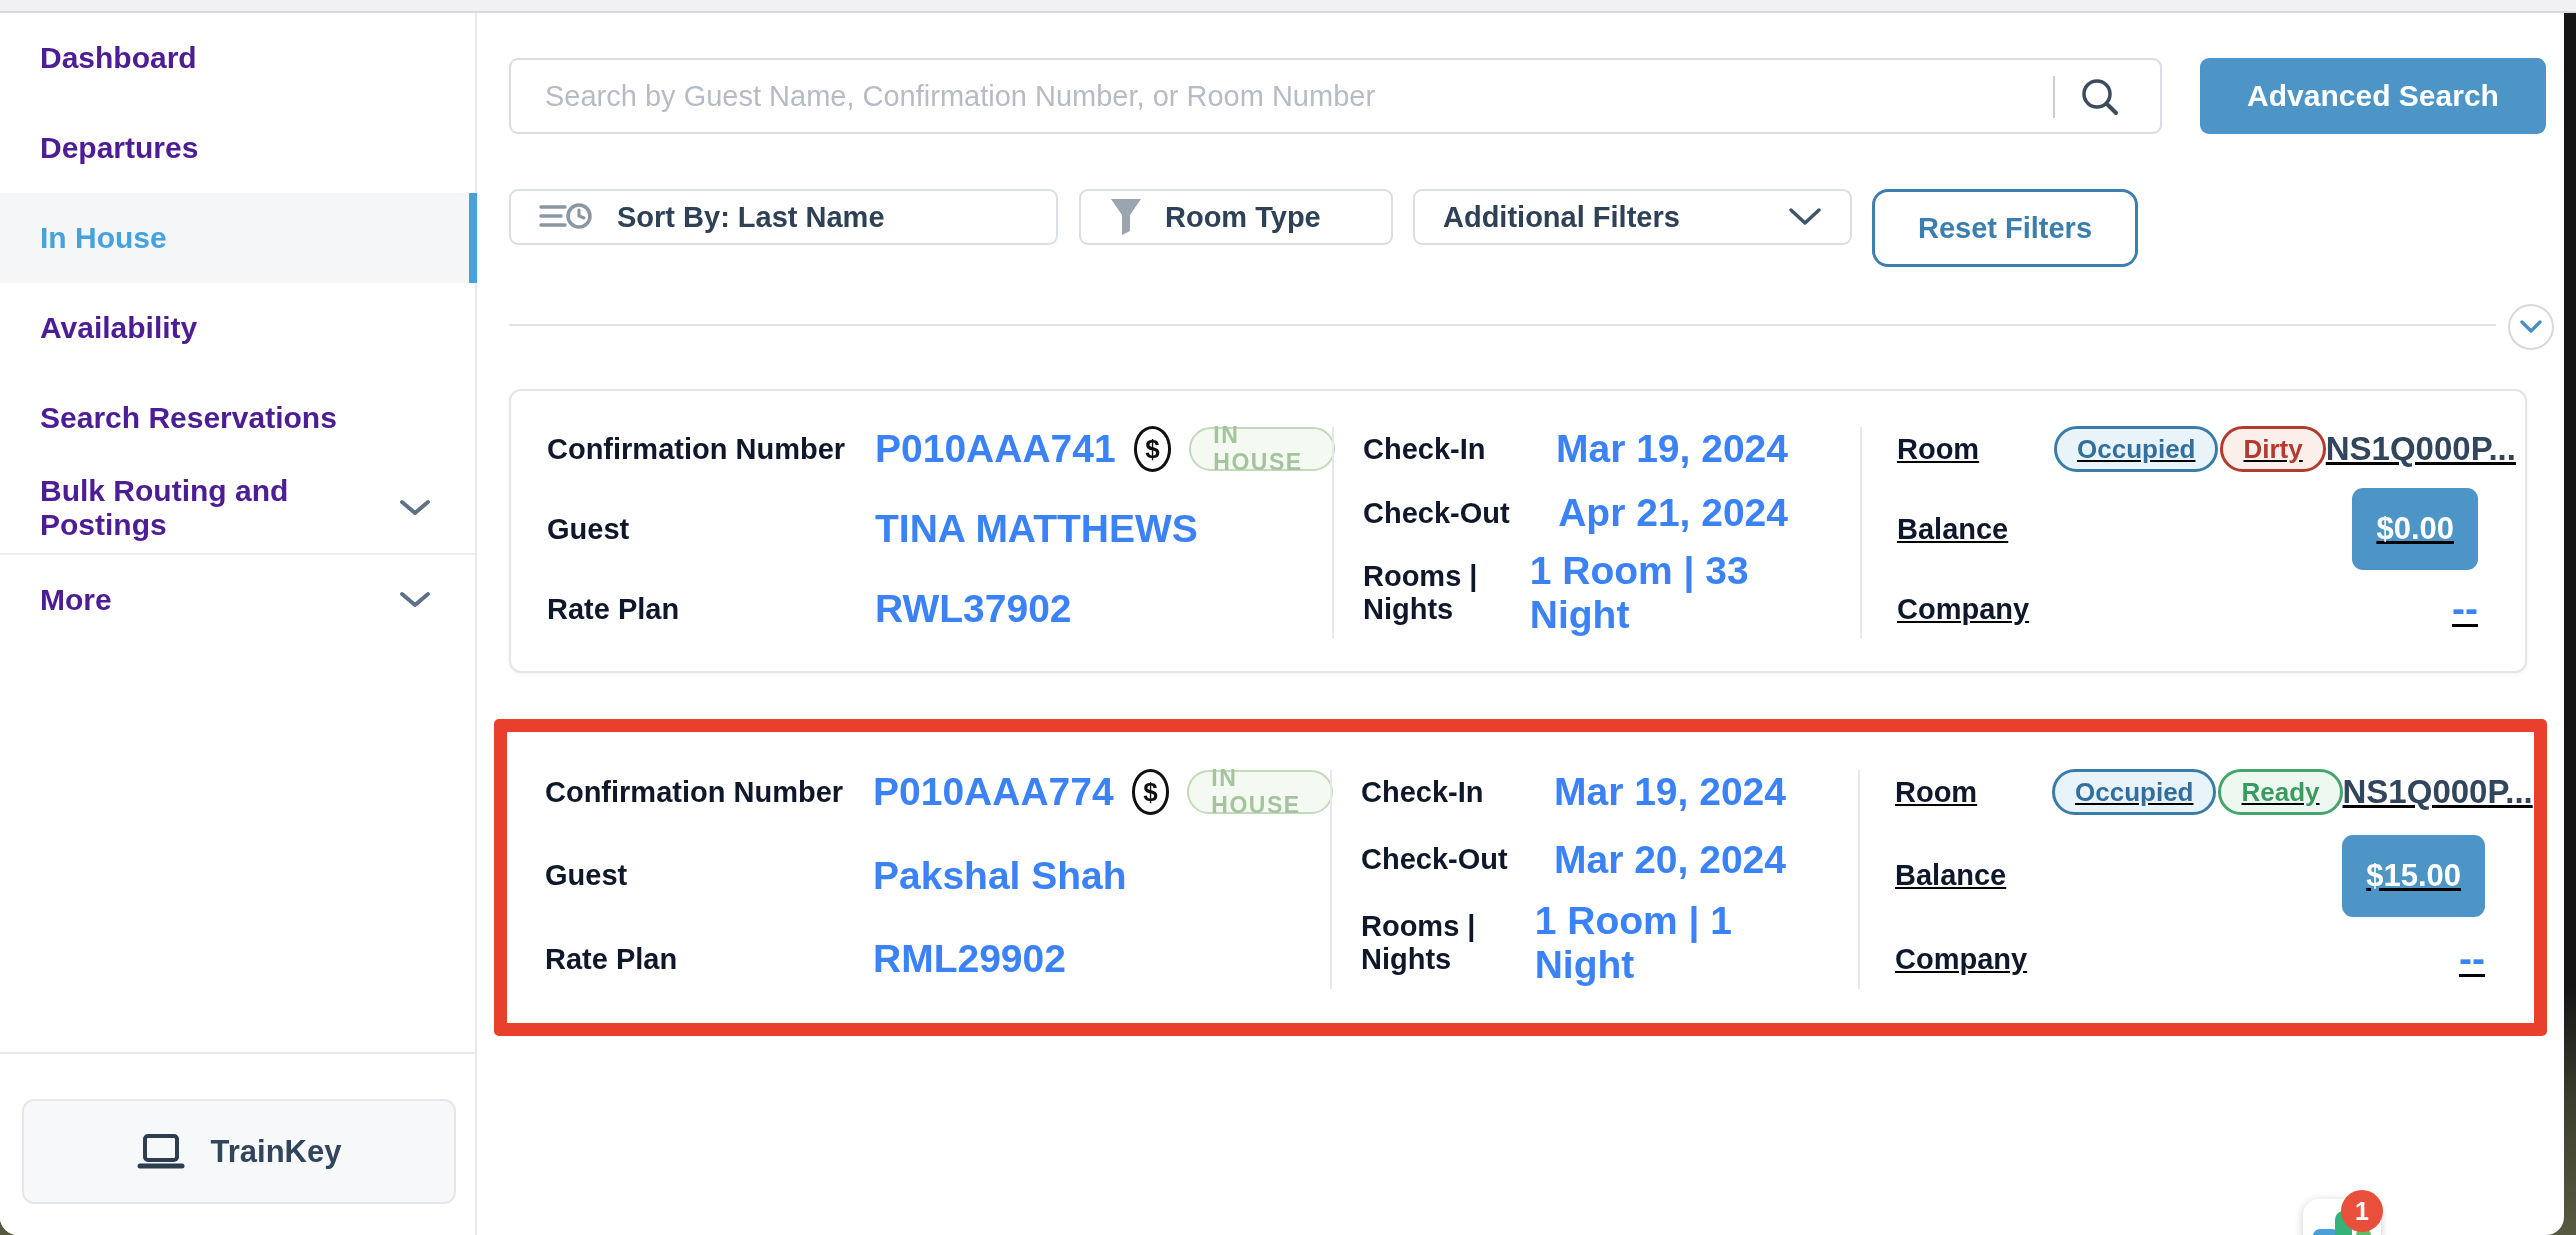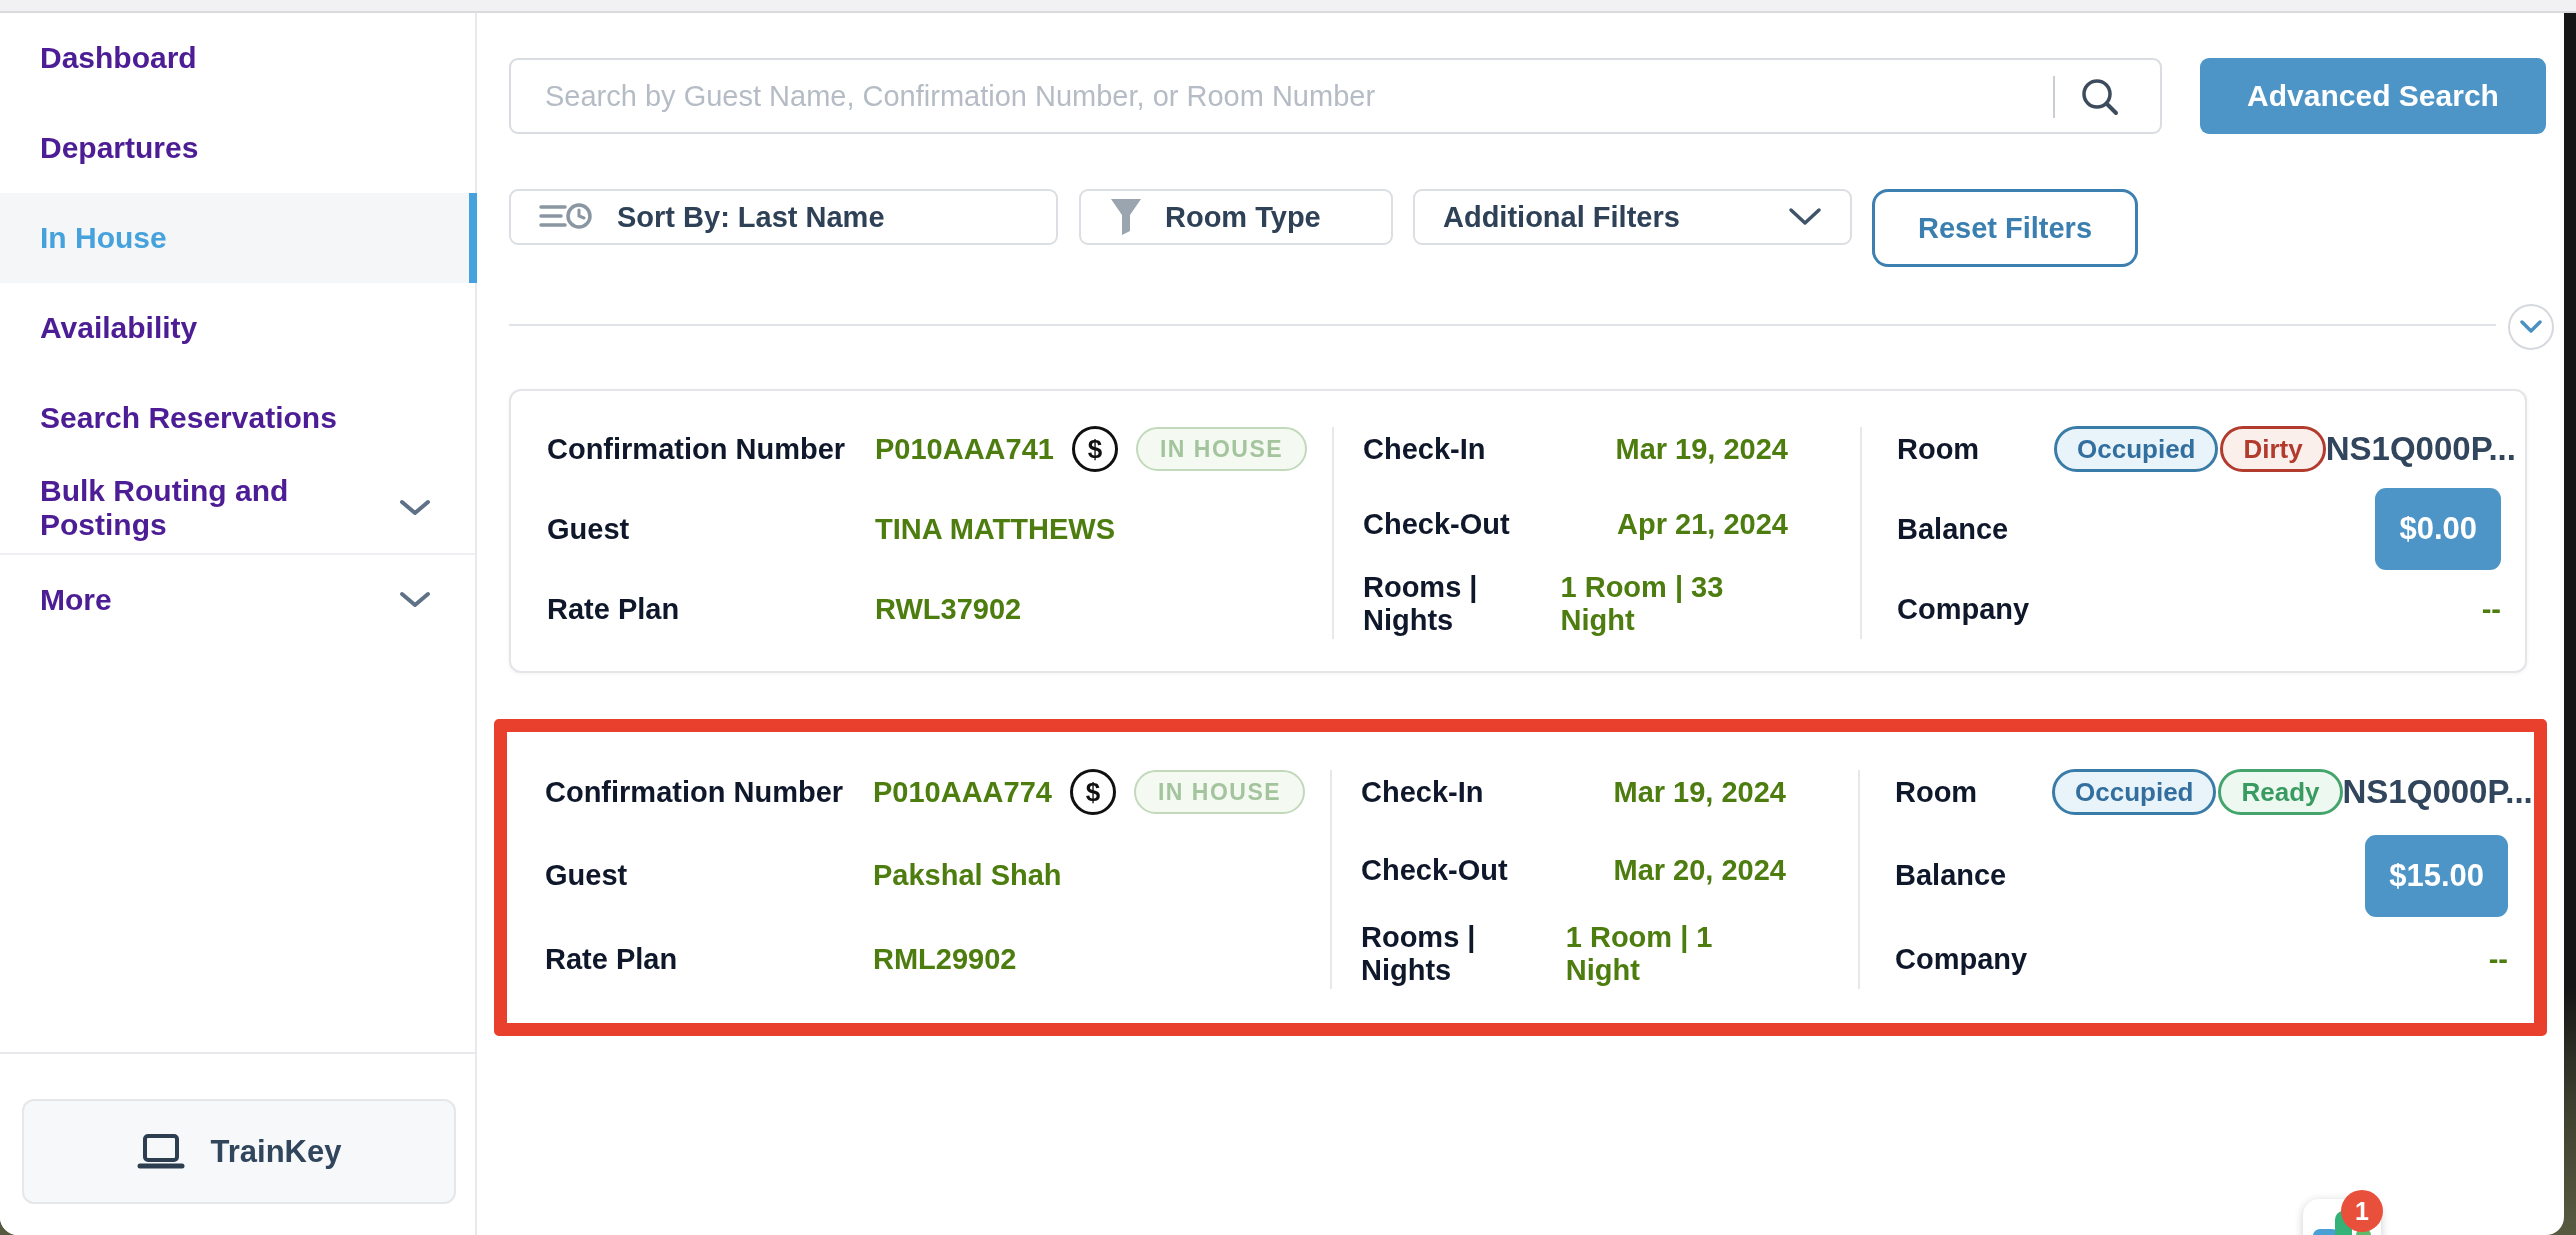--- a/index.html
+++ b/index.html
@@ -92,24 +92,24 @@
   .cc1{left:0;width:821px;}
   .cc2{left:822px;width:527px;}
   .cc3{left:1350px;right:0;}
   .vd{position:absolute;top:36px;bottom:32px;width:2px;background:#e6e8ec;}
   .vd1{left:821px;}
   .vd2{left:1349px;}
   .row{display:flex;align-items:center;min-height:56px;}
   .cc1 .row{padding-left:36px;}
   .cc1 .lbl{flex:0 0 328px;}
   .cc2 .row{padding:0 72px 0 30px;justify-content:space-between;}
-  .cc3 .row{padding:0 24px 0 36px;}
+  .cc3 .row{padding:0 47px 0 36px;text-decoration:underline;}
   .cc3 .lbl{flex:0 0 149px;}
   .lbl{font-size:29px;font-weight:700;color:#0f172a;}
-  .val{font-size:29px;font-weight:600;color:#4d7c0f;}
+  .val{font-size:39px;font-weight:600;color:#3b82f6;}
   .val-group{display:flex;align-items:center;gap:18px;}
   .dollar-icon{
     width:46px;height:46px;border:3px solid #101010;border-radius:50%;box-sizing:border-box;
     display:inline-flex;align-items:center;justify-content:center;
     font-size:26px;font-weight:700;color:#101010;cursor:pointer;
   }
   .dollar-icon::before{content:"$";}
   .inhouse-badge{
     height:44px;padding:0 22px;border:2px solid #c2d9bc;background:#f4f9f2;color:#a3c49c;
     border-radius:24px;font-size:23px;font-weight:700;letter-spacing:1.5px;

